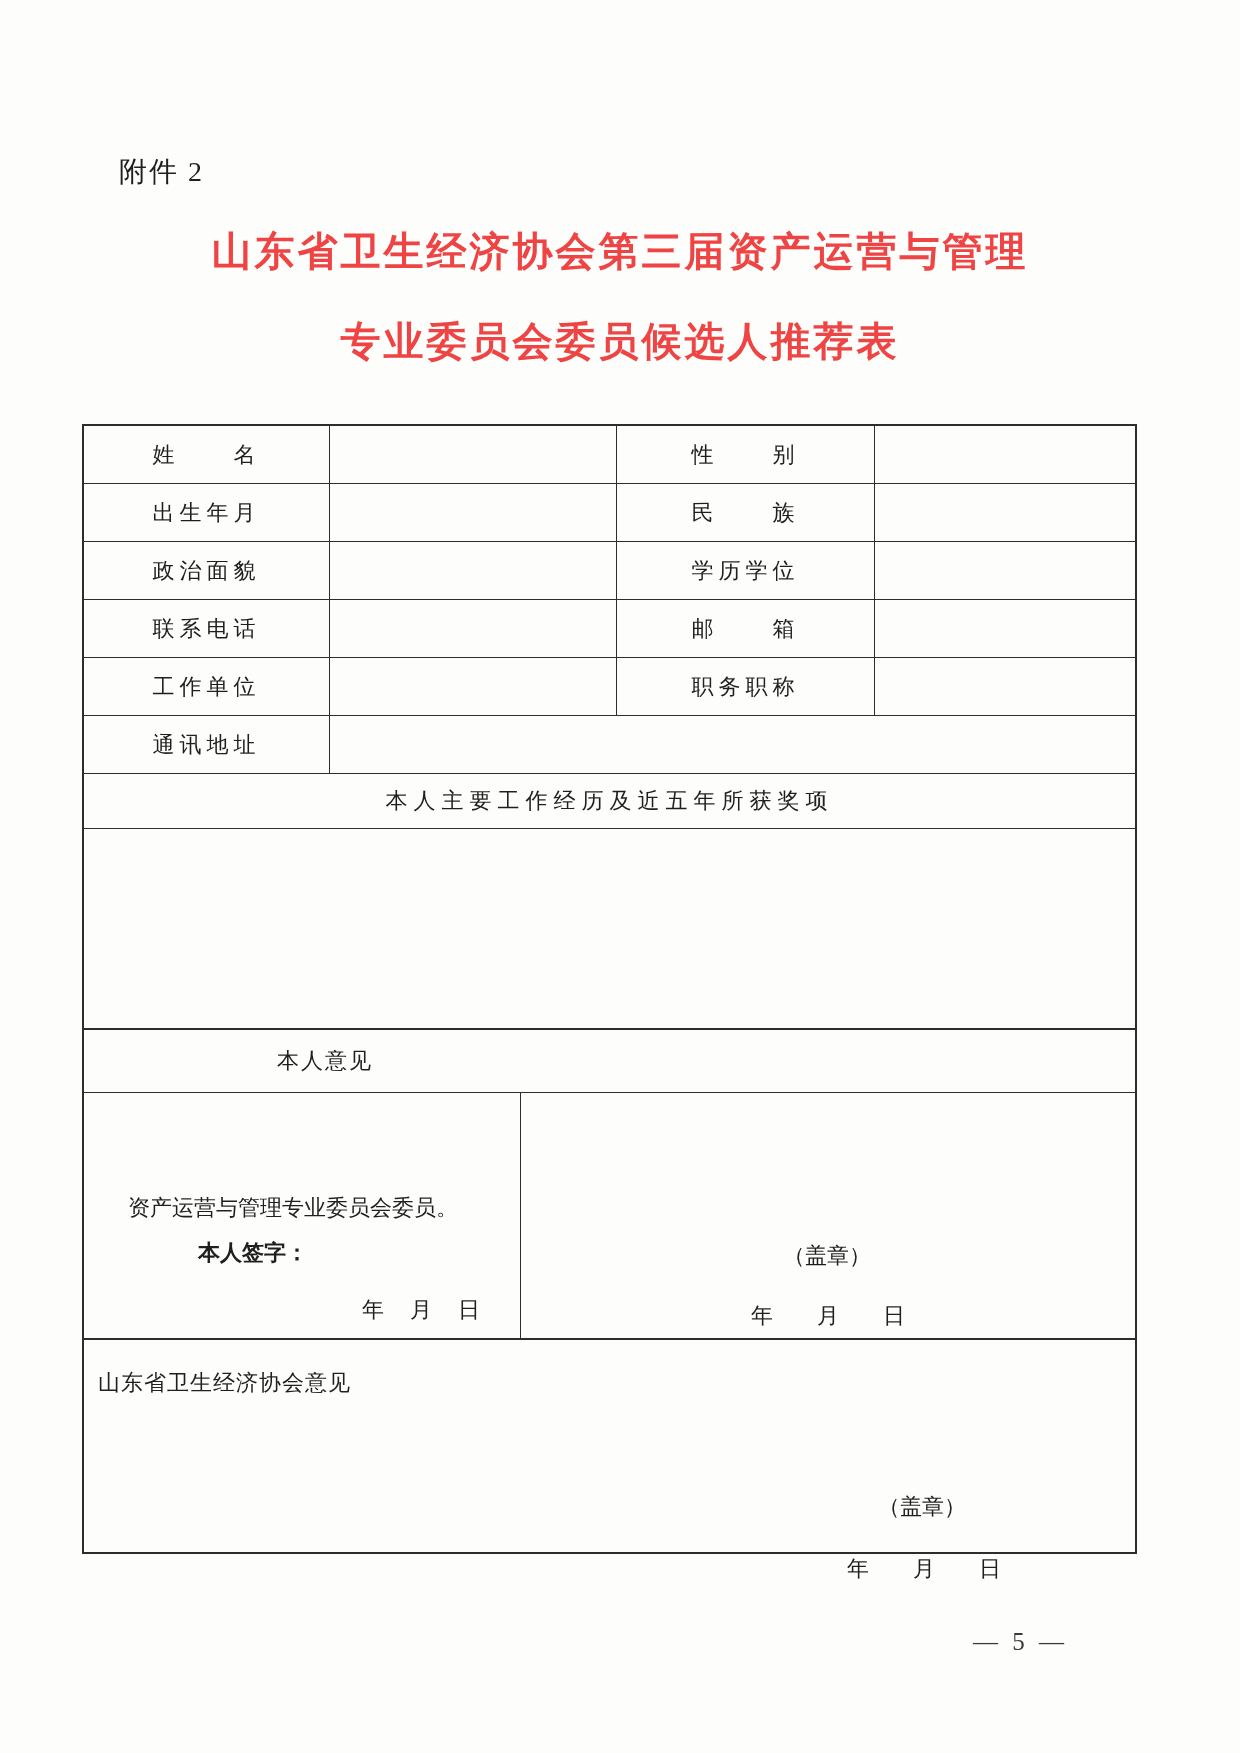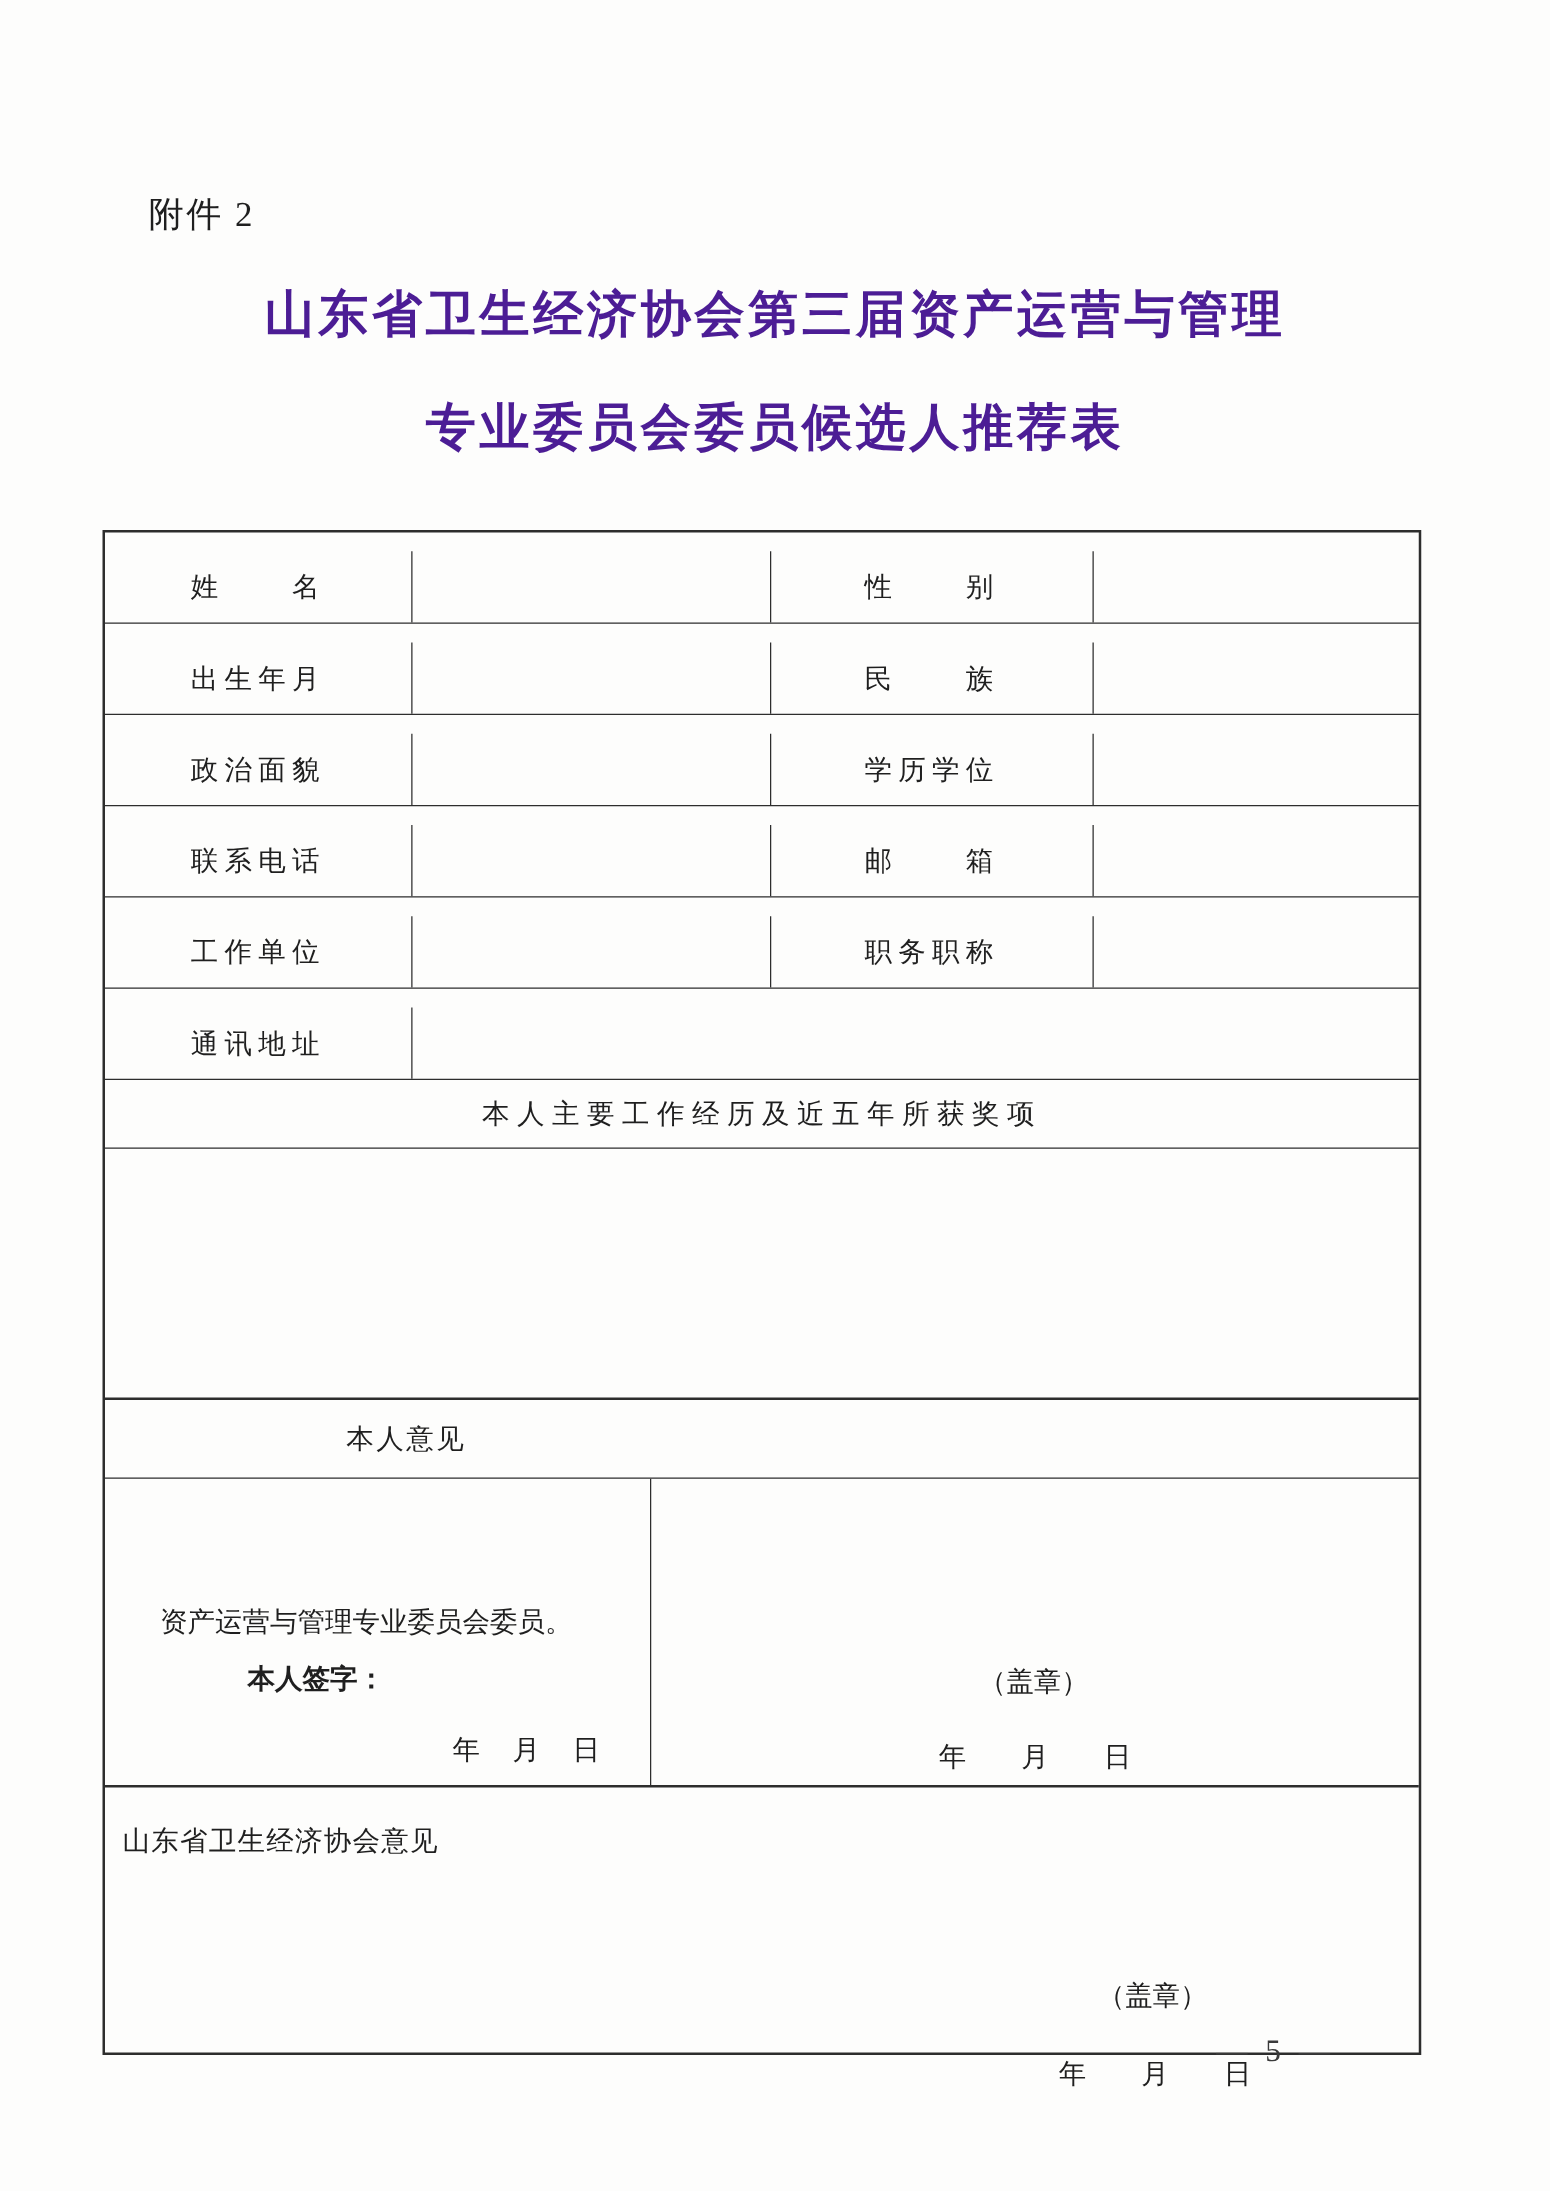--- a/index.html
+++ b/index.html
@@ -8,39 +8,39 @@
     background:#fdfdfc; color:#1f1f1f; overflow:hidden;
     font-family:"Liberation Serif", serif;
   }
   .attachment {
     position:absolute; left:119px; top:153px;
     font-size:28px; letter-spacing:2px;
   }
   .title {
     position:absolute; left:0; right:0; text-align:center;
     font-family:"DejaVu Sans", sans-serif; font-weight:bold;
-    font-size:40px; letter-spacing:3px; color:#4c1d95;
+    font-size:40px; letter-spacing:3px; color:#ef4444;
   }
   .t1 { top:224px; }
   .t2 { top:314px; }
 
   .form {
     position:absolute; left:82px; top:424px; width:1055px;
     border:2px solid #2d2d2d; box-sizing:border-box;
     font-size:22px;
   }
   .row { display:flex; border-bottom:1px solid #2d2d2d; }
   .row.sep-below { border-bottom-width:2px; }
   .row.last { border-bottom:none; }
   .cell { position:relative; box-sizing:border-box; border-right:1px solid #2d2d2d; }
   .cell:last-child { border-right:none; }
   .c1 { width:246px; } .c2 { width:287px; } .c3 { width:258px; }
   .c4 { flex:1; } .cflex { flex:1; } .cfull { width:100%; }
   .chalf { width:437px;padding-left:45px; }
-  .h-field { height:57px;margin-top:15px; }
+  .h-field { height:57px; }
   .h-exp-head { height:54px; }
   .h-exp { height:199px; }
   .h-op-head { height:62px; }
   .h-op { height:245px; }
   .h-assoc { height:212px; }
   .lab {
     display:flex; align-items:center; justify-content:center;
     letter-spacing:5px; white-space:nowrap;
   }
   .head-lab { letter-spacing:6px; }

